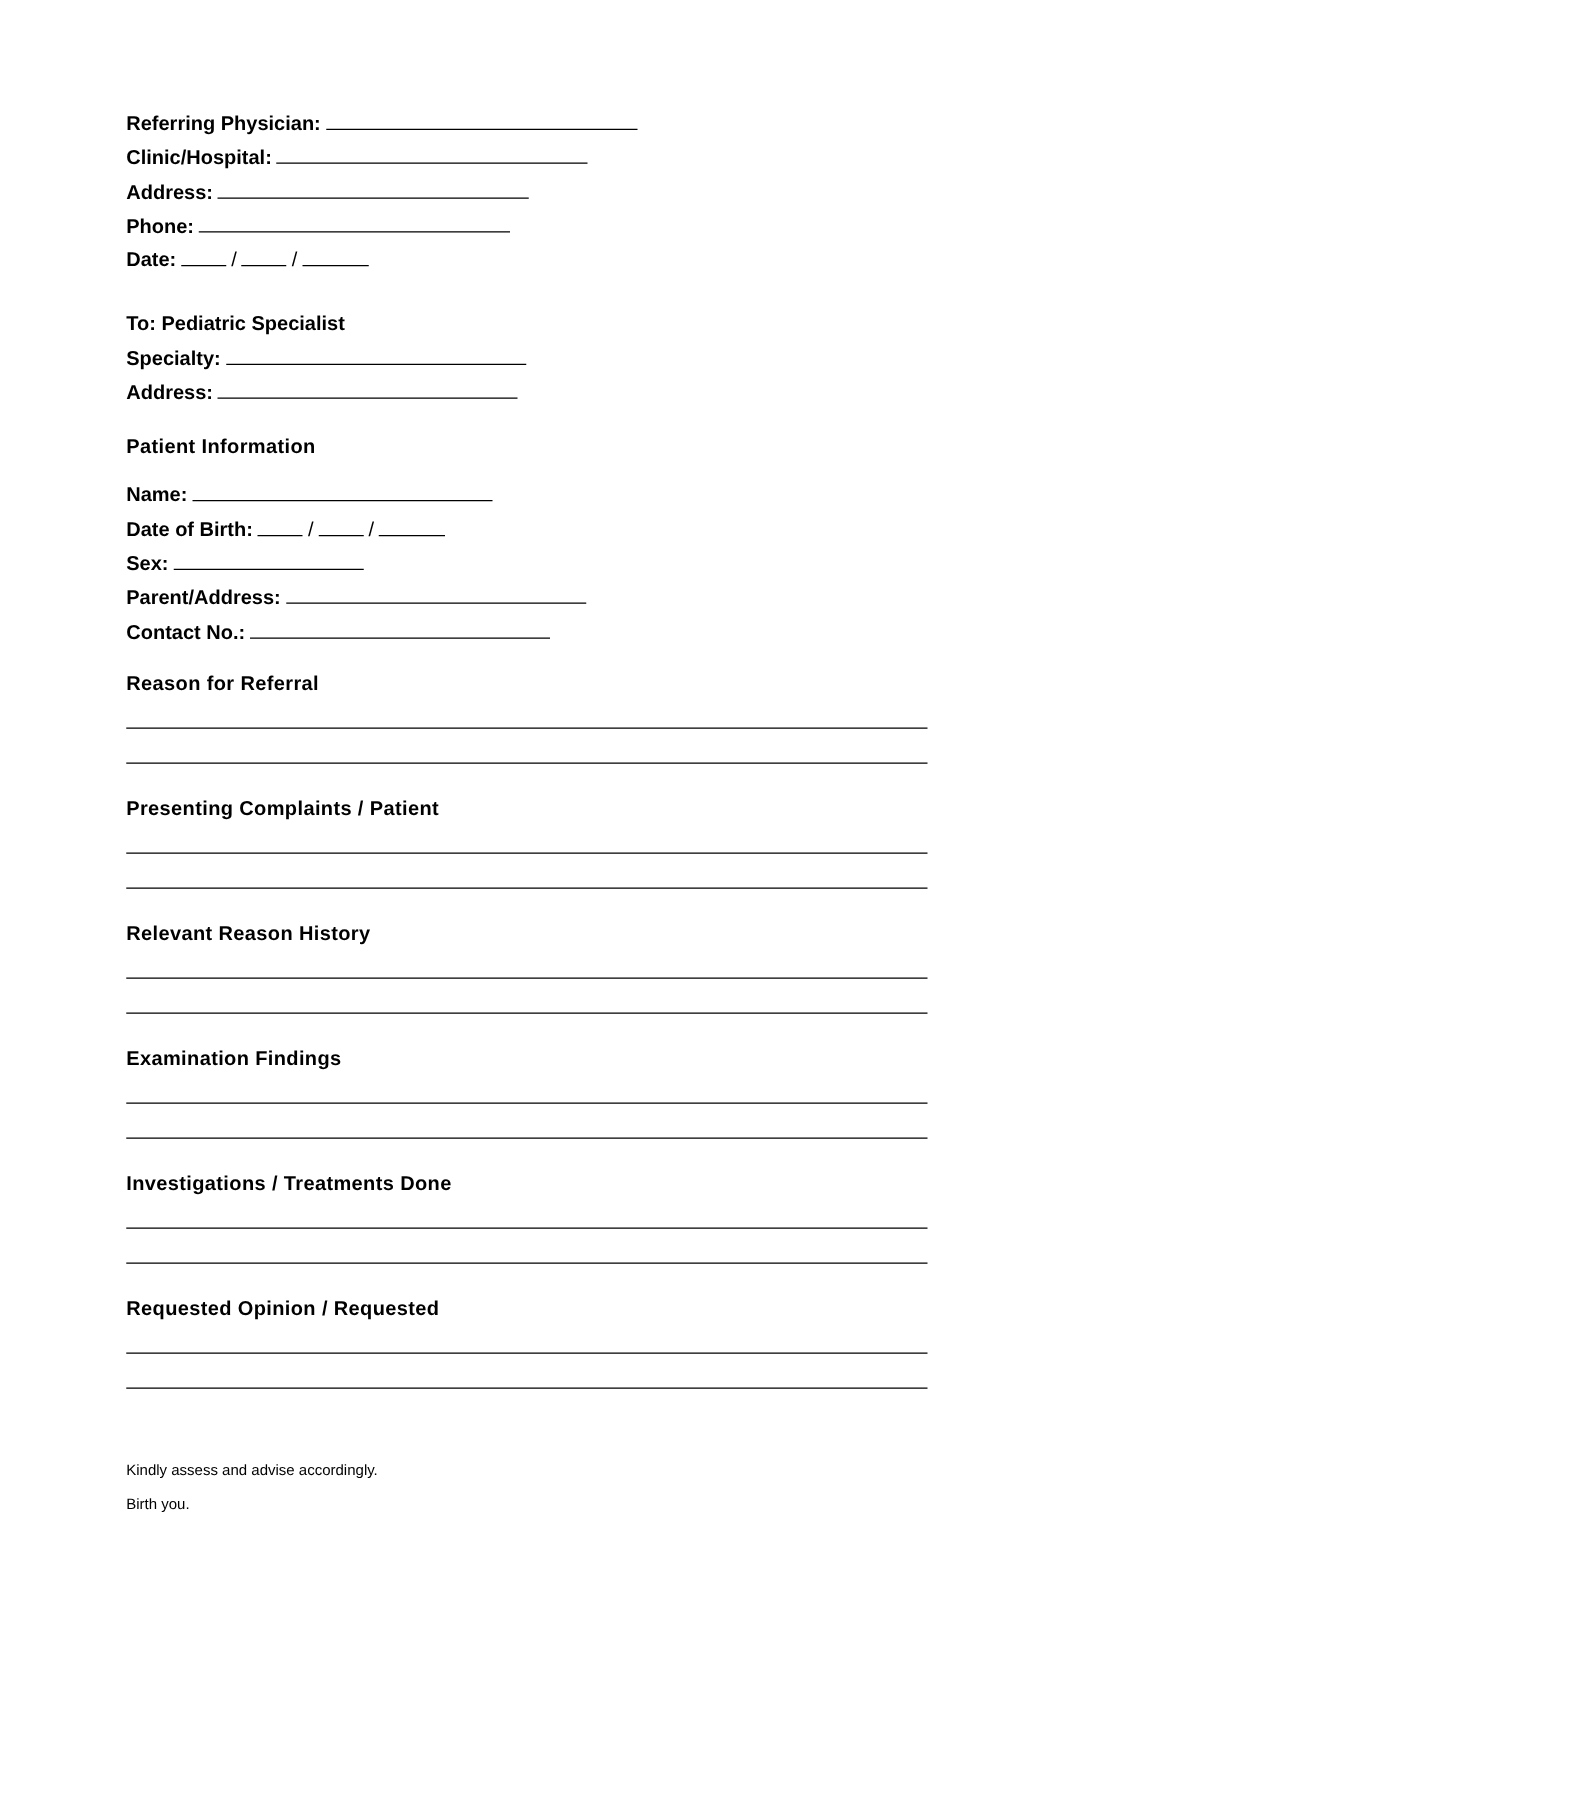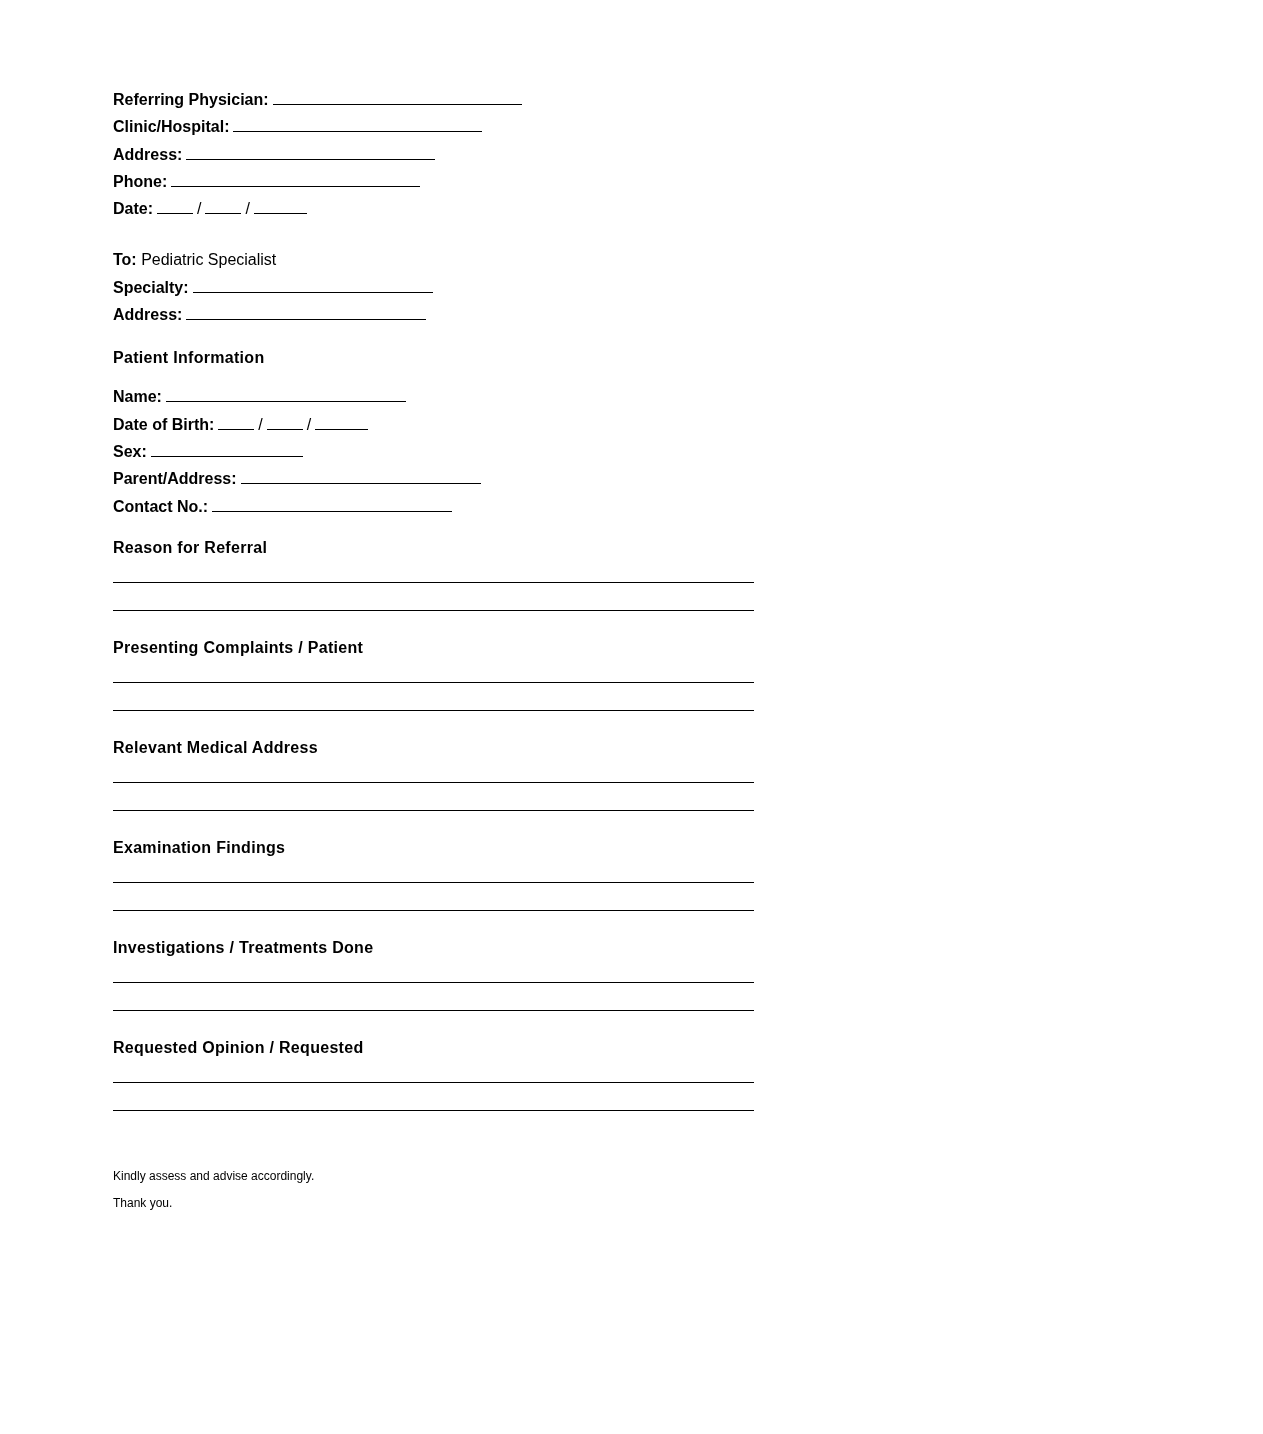--- a/index.html
+++ b/index.html
@@ -1,20 +1,20 @@
 <!DOCTYPE html>
 <html><head>
 <meta charset="utf-8">
 <style>
   html, body { margin:0; padding:0; background:#ffffff; }
   body { width:1263px; height:1434px; position:relative; font-family:"Liberation Sans", sans-serif; color:#000; }
-  .page { position:absolute; left:113px; top:86px; width:642px; }
+  .page { position:absolute; left:101px; top:86px; width:642px; }
   .field { font-size:16px; line-height:27.3px; height:27.3px; white-space:nowrap; }
   .field .lbl { font-weight:bold; }
-  .field .val { font-weight:normal; }
+  .field .val { font-weight:bold; }
   .blank { display:inline-block; border-bottom:1.3px solid #000; height:15px; vertical-align:baseline; margin-left:4px; }
   .sep { display:inline-block; margin:0 4px; }
   .section-title { font-size:16px; font-weight:bold; letter-spacing:0.3px; line-height:20px; }
   .fill-line { width:641px; border-bottom:1.3px solid #000; }
   .plain { font-size:12px; line-height:27px; }
 </style>
 </head>
 <body>
 
 <div class="page">
@@ -78,21 +78,21 @@
   <div style="height:27px"></div>
 
   <div>
     <div class="section-title">Presenting Complaints / Patient</div>
     <div class="fill-line" style="height:24px"></div>
     <div class="fill-line" style="height:27px"></div>
   </div>
   <div style="height:27px"></div>
 
   <div>
-    <div class="section-title">Relevant Medical Address</div>
+    <div class="section-title">Relevant Reason History</div>
     <div class="fill-line" style="height:24px"></div>
     <div class="fill-line" style="height:27px"></div>
   </div>
   <div style="height:27px"></div>
 
   <div>
     <div class="section-title">Examination Findings</div>
     <div class="fill-line" style="height:24px"></div>
     <div class="fill-line" style="height:27px"></div>
   </div>
@@ -107,14 +107,14 @@
 
   <div>
     <div class="section-title">Requested Opinion / Requested</div>
     <div class="fill-line" style="height:24px"></div>
     <div class="fill-line" style="height:27px"></div>
   </div>
 
   <div style="height:52px"></div>
 
   <div class="plain">Kindly assess and advise accordingly.</div>
-  <div class="plain">Thank you.</div>
+  <div class="plain">Birth you.</div>
 </div>
 
 </body></html>

